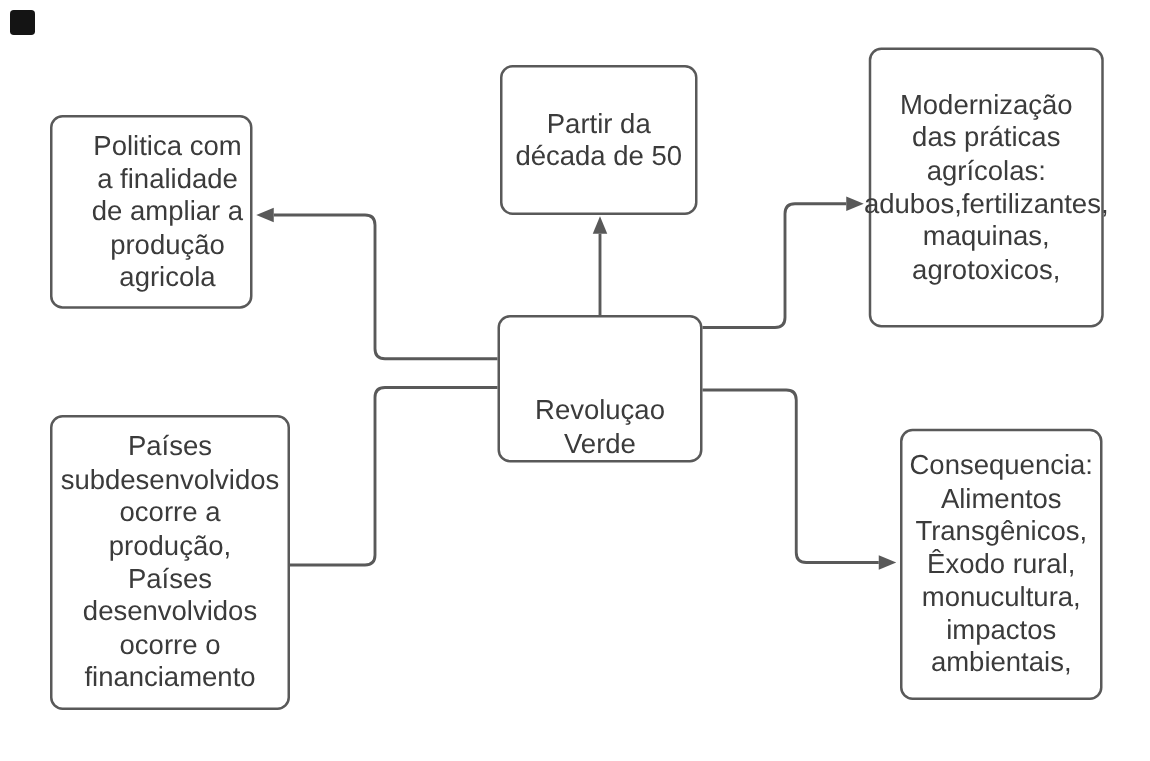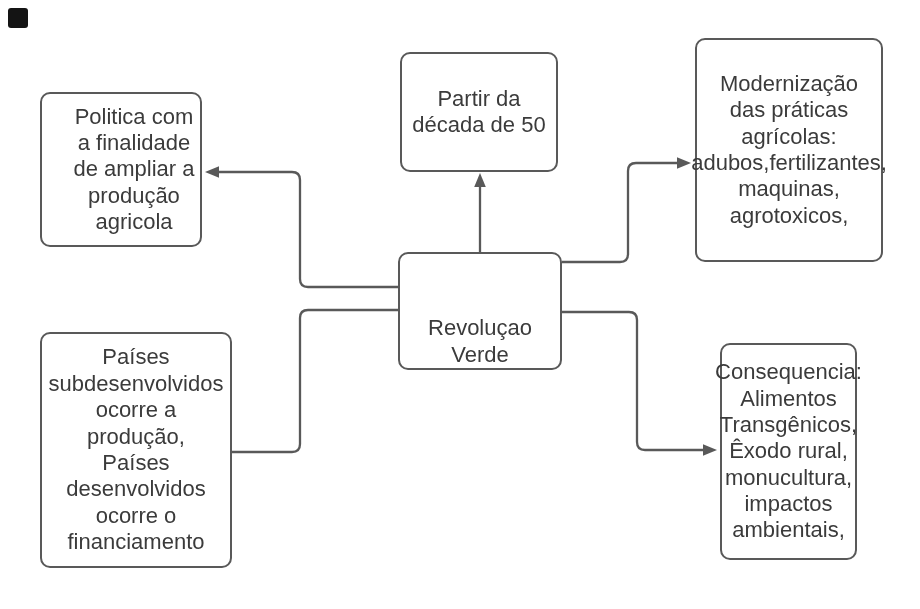--- a/index.html
+++ b/index.html
@@ -96,21 +96,21 @@
     <span class="node-text">Países
 subdesenvolvidos
 ocorre a
 produção,
 Países
 desenvolvidos
 ocorre o
 financiamento</span>
   </div>
 
-  <div class="node" style="left:720px;top:343px;width:137px;height:217px;">
+  <div class="node" style="left:720px;top:343px;width:162px;height:217px;">
     <span class="node-text">Consequencia:
 Alimentos
 Transgênicos,
 Êxodo rural,
 monucultura,
 impactos
 ambientais,</span>
   </div>
 
 </div>

